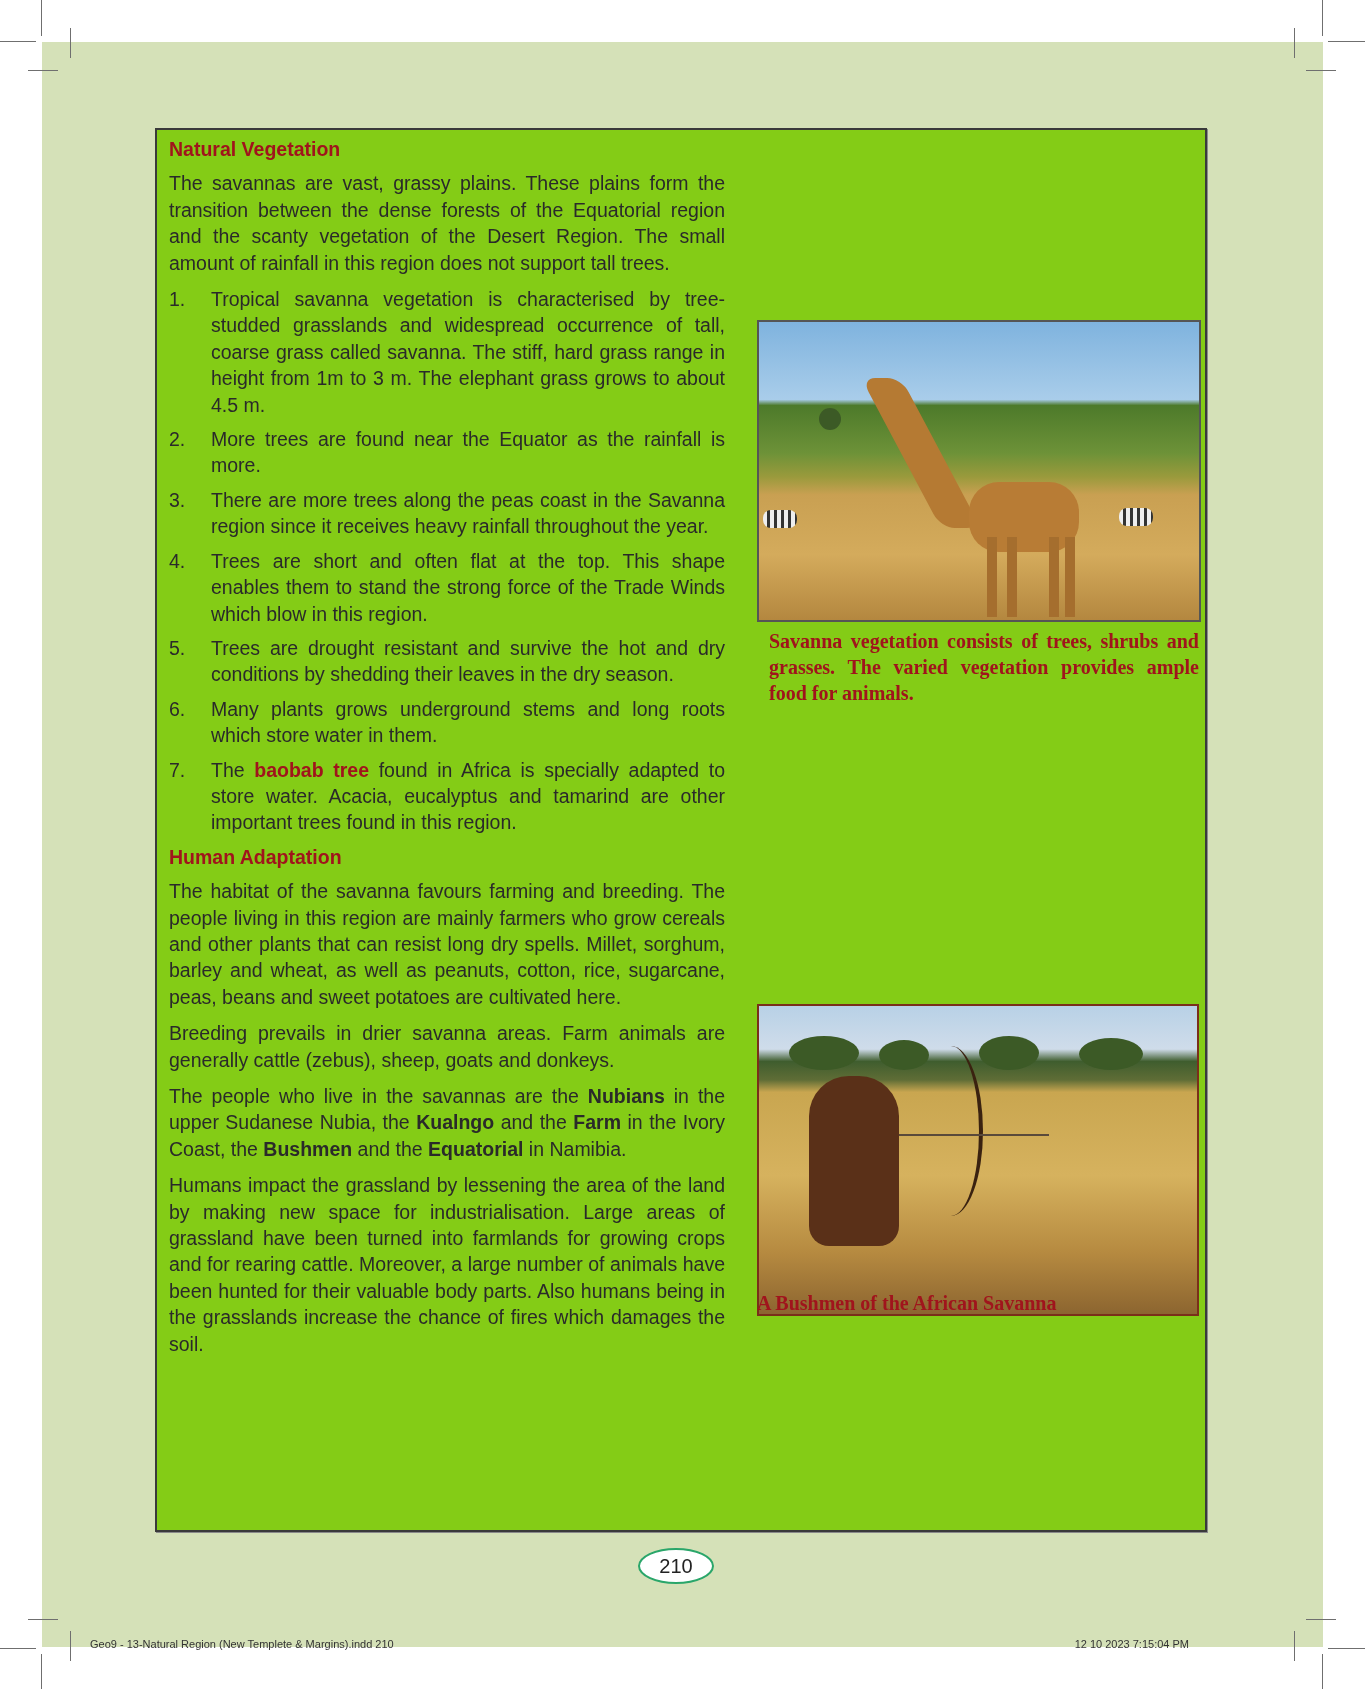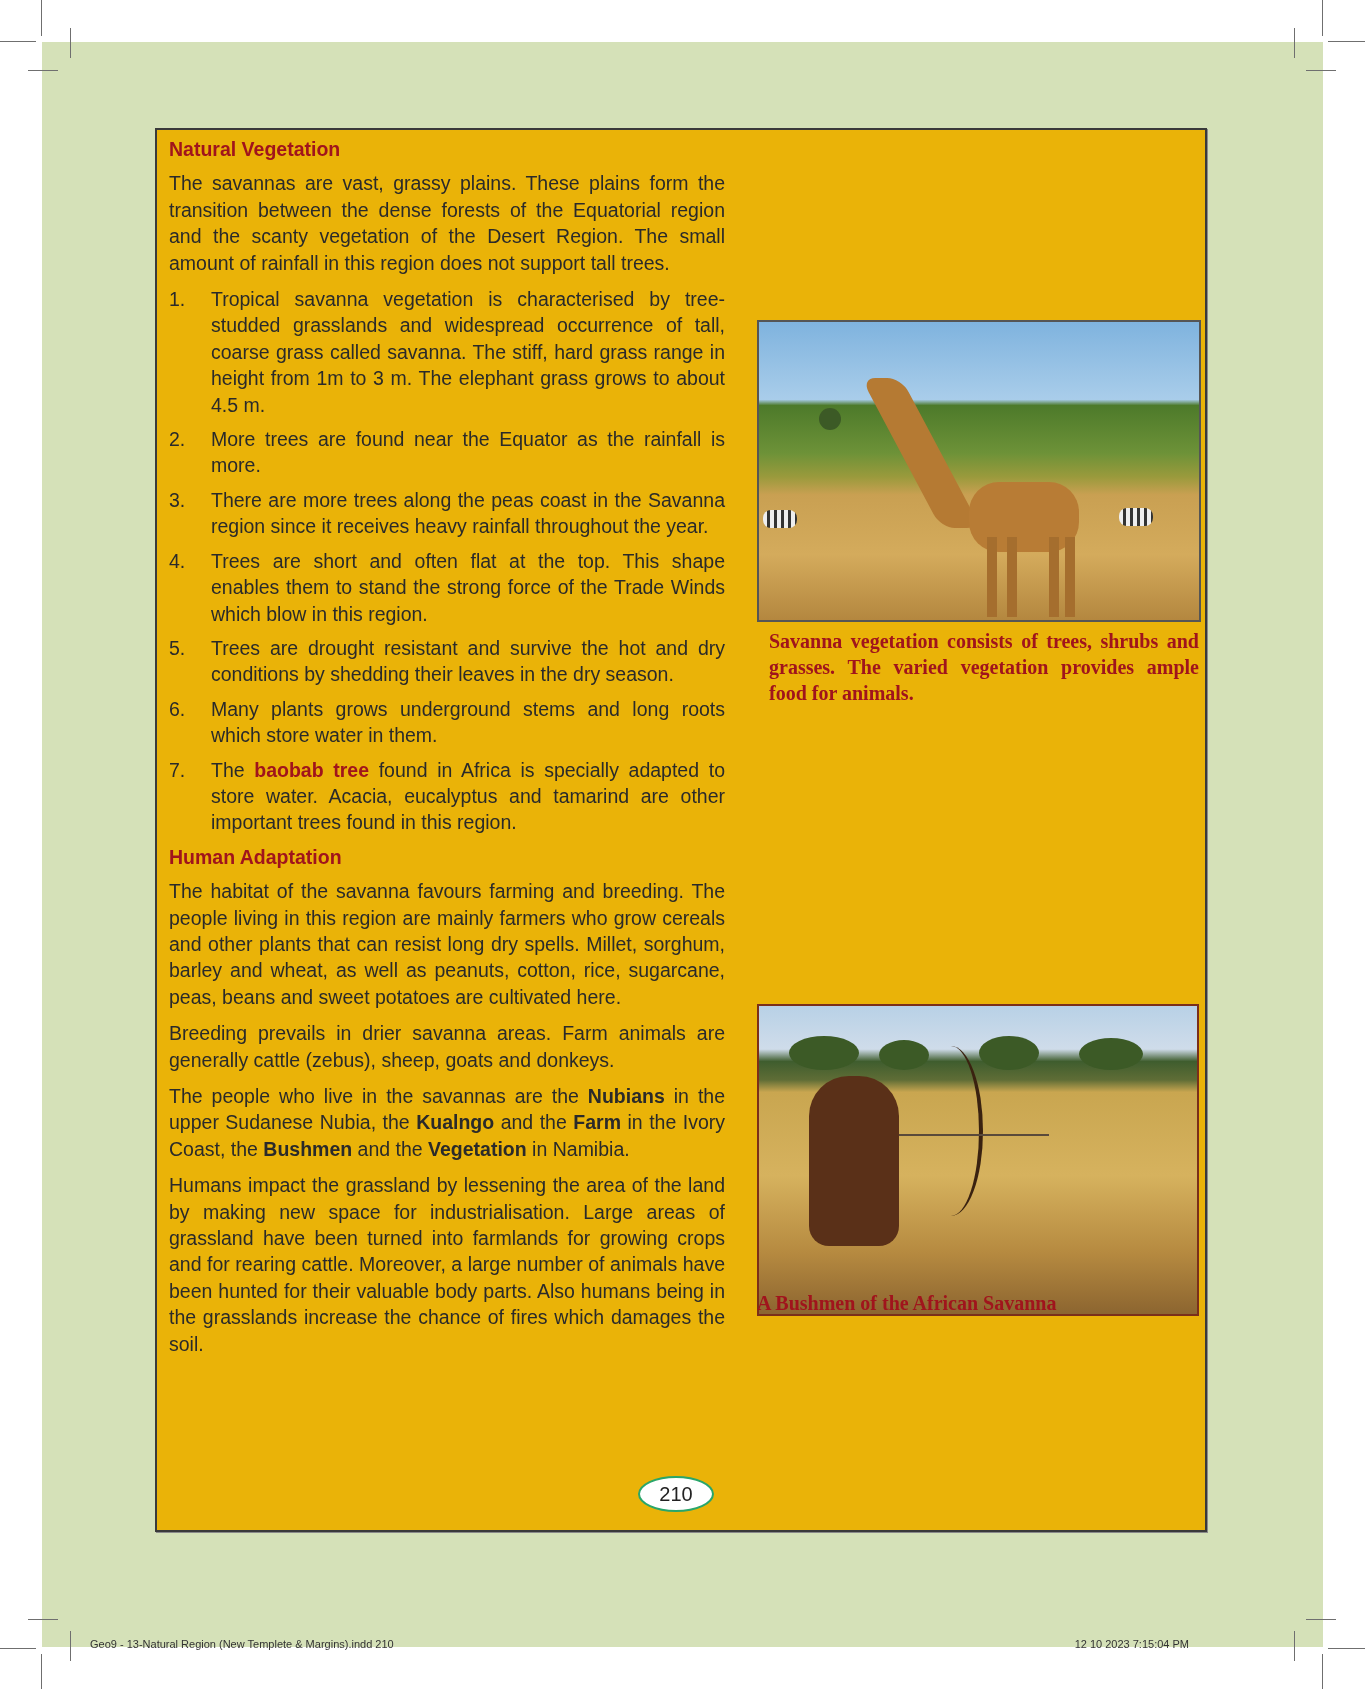--- a/index.html
+++ b/index.html
@@ -11,21 +11,21 @@
   .page-bg {
     position: absolute; left: 42px; top: 42px; width: 1281px; height: 1605px;
     background: #d5e1b8;
   }
   .crop { position: absolute; background: #6f6f6f; }
   .crop.h { height: 1px; }
   .crop.v { width: 1px; }
 
   .content-box {
     position: absolute; left: 155px; top: 128px; width: 1052px; height: 1404px;
-    background: #eab308;
+    background: #84cc16;
     border: 2px solid #3a3a3a;
     box-shadow: 1px 1px 0 #8a8a8a;
     box-sizing: border-box;
   }
   .left-col {
     position: absolute; left: 12px; top: 6px; width: 556px;
     color: #2a2a2a; font-size: 19.5px; line-height: 26.4px;
   }
   .heading {
     color: #a0141c; font-weight: bold; font-size: 19.5px; margin: 0 0 8px 0;
@@ -61,21 +61,21 @@
   .giraffe-neck { position:absolute; left: 142px; top: 56px; width: 40px; height: 150px; background: #b57a33; transform: skewX(28deg); border-radius: 14px; }
   .giraffe-body { position:absolute; left: 210px; top: 160px; width: 110px; height: 70px; background: #b87c35; border-radius: 30px; }
   .giraffe-leg { position:absolute; width: 10px; height: 80px; background: #a56e2e; top: 215px; }
   .zebra { position:absolute; width: 34px; height: 18px; background: repeating-linear-gradient(90deg,#eee 0 4px,#333 4px 7px); border-radius: 8px; }
   .tree { position:absolute; background:#3c5a26; border-radius: 50%; }
   .man { position:absolute; left: 50px; top: 70px; width: 90px; height: 170px; background: #5a3018; border-radius: 40px 40px 20px 20px; }
   .bow { position:absolute; left: 160px; top: 40px; width: 60px; height: 170px; border-right: 4px solid #3a2210; border-radius: 0 100% 100% 0; }
   .arrow { position:absolute; left: 140px; top: 128px; width: 150px; height: 2px; background: #5a4a3a; }
 
   .page-number {
-    position: absolute; left: 638px; top: 1476px; width: 76px; height: 36px;
+    position: absolute; left: 638px; top: 1548px; width: 76px; height: 36px;
     border: 2px solid #2aa66a; border-radius: 50%;
     background: #ffffff; box-sizing: border-box;
     text-align: center; font-size: 20px; line-height: 32px; color: #222;
   }
   .slug {
     position: absolute; top: 1638px; font-size: 11px; color: #333;
   }
   .slug-left { left: 90px; }
   .slug-right { right: 176px; }
 </style>
@@ -112,21 +112,21 @@
       <li><span class="num">3.</span><span>There are more trees along the peas coast in the Savanna region since it receives heavy rainfall throughout the year.</span></li>
       <li><span class="num">4.</span><span>Trees are short and often flat at the top. This shape enables them to stand the strong force of the Trade Winds which blow in this region.</span></li>
       <li><span class="num">5.</span><span>Trees are drought resistant and survive the hot and dry conditions by shedding their leaves in the dry season.</span></li>
       <li><span class="num">6.</span><span>Many plants grows underground stems and long roots which store water in them.</span></li>
       <li><span class="num">7.</span><span>The </span><span class="red-bold">baobab tree</span><span> found in Africa is specially adapted to store water. Acacia, eucalyptus and tamarind are other important trees found in this region.</span></li>
     </ol>
 
     <h2 class="heading">Human Adaptation</h2>
     <p class="para">The habitat of the savanna favours farming and breeding. The people living in this region are mainly farmers who grow cereals and other plants that can resist long dry spells. Millet, sorghum, barley and wheat, as well as peanuts, cotton, rice, sugarcane, peas, beans and sweet potatoes are cultivated here.</p>
     <p class="para">Breeding prevails in drier savanna areas. Farm animals are generally cattle (zebus), sheep, goats and donkeys.</p>
-    <p class="para"><span>The people who live in the savannas are the </span><span class="bold">Nubians</span><span> in the upper Sudanese Nubia, the </span><span class="bold">Kualngo</span><span> and the </span><span class="bold">Farm</span><span> in the Ivory Coast, the </span><span class="bold">Bushmen</span><span> and the </span><span class="bold">Vegetation</span><span> in Namibia.</span></p>
+    <p class="para"><span>The people who live in the savannas are the </span><span class="bold">Nubians</span><span> in the upper Sudanese Nubia, the </span><span class="bold">Kualngo</span><span> and the </span><span class="bold">Farm</span><span> in the Ivory Coast, the </span><span class="bold">Bushmen</span><span> and the </span><span class="bold">Equatorial</span><span> in Namibia.</span></p>
     <p class="para">Humans impact the grassland by lessening the area of the land by making new space for industrialisation. Large areas of grassland have been turned into farmlands for growing crops and for rearing cattle. Moreover, a large number of animals have been hunted for their valuable body parts. Also humans being in the grasslands increase the chance of fires which damages the soil.</p>
   </div>
 
   <div class="photo photo-giraffe" title="Giraffe and zebras in savanna grassland">
     <div class="tree" style="left:60px; top:86px; width:22px; height:22px;"></div>
     <div class="giraffe-neck"></div>
     <div class="giraffe-body"></div>
     <div class="giraffe-leg" style="left:228px;"></div>
     <div class="giraffe-leg" style="left:248px;"></div>
     <div class="giraffe-leg" style="left:290px;"></div>

